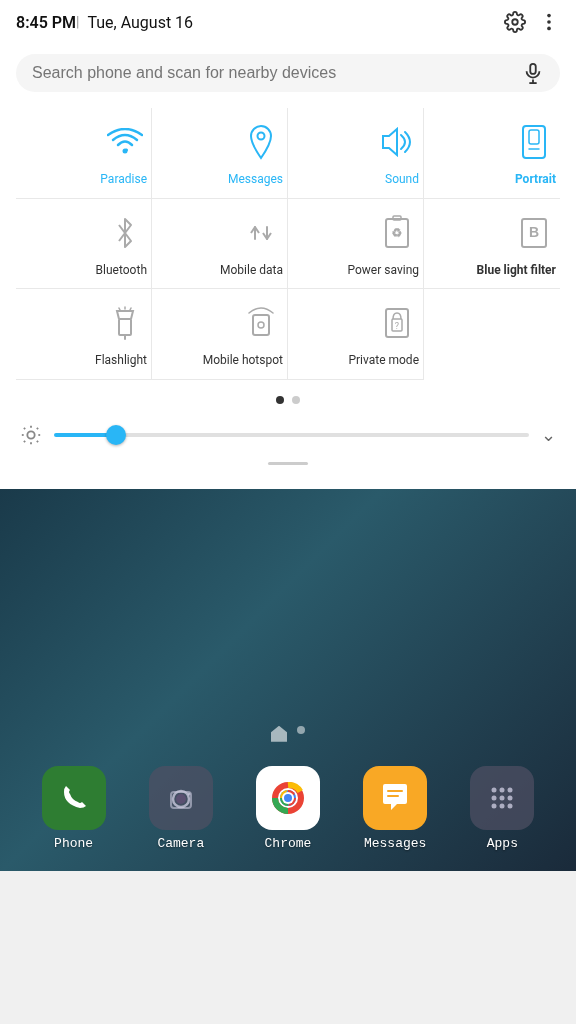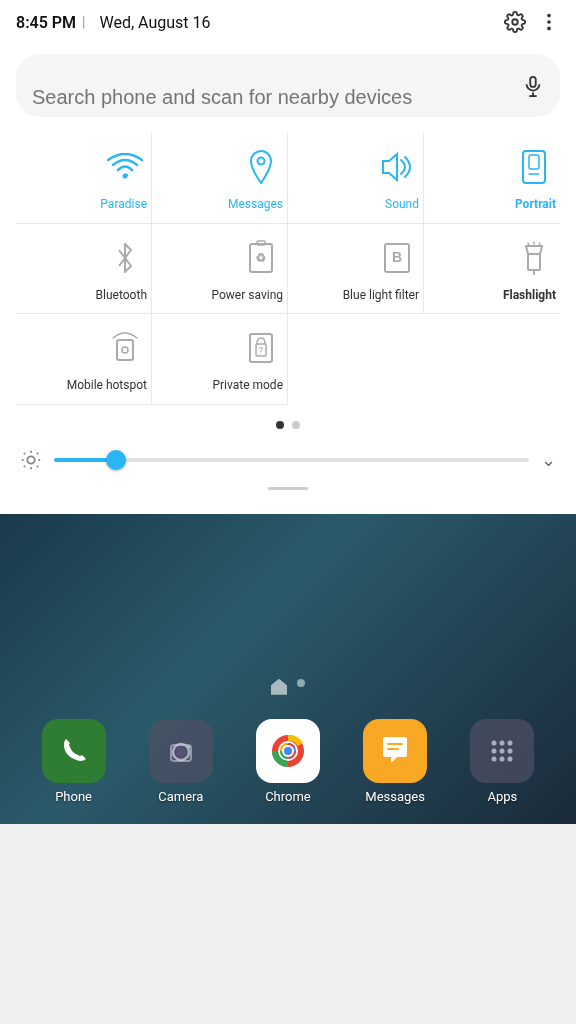--- a/index.html
+++ b/index.html
@@ -49,24 +49,23 @@
       border-radius: 24px;
       display: flex;
       align-items: center;
       padding: 8px 16px;
       margin-bottom: 16px;
     }
     .search-bar input {
       flex: 1;
       border: none;
       background: transparent;
-      font-size: 20px;
+      font-size: 16px;
       color: #000000;
       outline: none;
-      margin-top: 24px;
     }
 
     
     .tiles-grid {
       display: grid;
       grid-template-columns: repeat(4, 1fr);
       gap: 0;
     }
     .tile {
       display: flex;
@@ -159,24 +158,25 @@
       background: #ccc;
       border-radius: 2px;
       margin: 8px auto;
     }
 
     
     .wallpaper-area {
       background: linear-gradient(135deg, #1a3a4a 0%, #2a5a6a 40%, #1a2a3a 100%);
       flex: 1;
       position: relative;
-      height: 310px;
+      height: 382px;
       display: flex;
       flex-direction: column;
       justify-content: flex-end;
+      font-family: Liberation Mono, monospace;
     }
 
     
     .home-indicators {
       display: flex;
       justify-content: center;
       gap: 10px;
       padding: 12px 0;
     }
     .home-dot {
@@ -227,24 +227,24 @@
     .icon-chrome { background: #fff; }
     .icon-messages { background: #f9a825; }
     .icon-apps { background: rgba(80,80,100,0.7); }
 
     svg { display: block; }
   </style>
 </head>
 <body>
 
 <div class="status-bar">
-  <div style="display:flex;align-items:center;gap:6px;">
+  <div style="display:flex;align-items:center;">
     <span class="status-time">8:45 PM</span>
     <span style="color:#999;font-size:14px;">|</span>
-    <span class="status-date">Wed, August 16</span>
+    <span class="status-date">Tue, August 16</span>
   </div>
   <div class="status-right">
 
     <span>
       <svg width="22" height="22" viewBox="0 0 24 24" fill="none" stroke="#333" stroke-width="2">
         <circle cx="12" cy="12" r="3"></circle>
         <path d="M19.4 15a1.65 1.65 0 0 0 .33 1.82l.06.06a2 2 0 0 1-2.83 2.83l-.06-.06a1.65 1.65 0 0 0-1.82-.33 1.65 1.65 0 0 0-1 1.51V21a2 2 0 0 1-4 0v-.09A1.65 1.65 0 0 0 9 19.4a1.65 1.65 0 0 0-1.82.33l-.06.06a2 2 0 0 1-2.83-2.83l.06-.06A1.65 1.65 0 0 0 4.68 15a1.65 1.65 0 0 0-1.51-1H3a2 2 0 0 1 0-4h.09A1.65 1.65 0 0 0 4.6 9a1.65 1.65 0 0 0-.33-1.82l-.06-.06a2 2 0 0 1 2.83-2.83l.06.06A1.65 1.65 0 0 0 9 4.68a1.65 1.65 0 0 0 1-1.51V3a2 2 0 0 1 4 0v.09a1.65 1.65 0 0 0 1 1.51 1.65 1.65 0 0 0 1.82-.33l.06-.06a2 2 0 0 1 2.83 2.83l-.06.06A1.65 1.65 0 0 0 19.4 9a1.65 1.65 0 0 0 1.51 1H21a2 2 0 0 1 0 4h-.09a1.65 1.65 0 0 0-1.51 1z"></path>
       </svg>
     </span>
 
@@ -321,20 +321,31 @@
 
     <div class="tile">
       <div class="tile-icon">
         <svg width="24" height="36" viewBox="0 0 24 36" fill="none">
           <path d="M6 10 L18 26 L12 32 L12 4 L18 10 L6 26" stroke="#aaa" stroke-width="2" fill="none" stroke-linejoin="round"></path>
         </svg>
       </div>
       <span class="tile-label">Bluetooth</span>
     </div>
 
+    <div class="tile">
+      <div class="tile-icon">
+        <svg width="32" height="32" viewBox="0 0 32 32" fill="none">
+          <line x1="10" y1="10" x2="10" y2="22" stroke="#aaa" stroke-width="2" stroke-linecap="round"></line>
+          <line x1="22" y1="10" x2="22" y2="22" stroke="#aaa" stroke-width="2" stroke-linecap="round"></line>
+          <polyline points="6,16 10,10 14,16" stroke="#aaa" stroke-width="2" fill="none" stroke-linejoin="round"></polyline>
+          <polyline points="18,16 22,22 26,16" stroke="#aaa" stroke-width="2" fill="none" stroke-linejoin="round"></polyline>
+        </svg>
+      </div>
+      <span class="tile-label">Mobile data</span>
+    </div>
 
     <div class="tile">
       <div class="tile-icon">
         <svg width="28" height="36" viewBox="0 0 28 36" fill="none">
           <rect x="3" y="4" width="22" height="28" rx="2" stroke="#aaa" stroke-width="2"></rect>
           <rect x="10" y="1" width="8" height="4" rx="1" stroke="#aaa" stroke-width="1.5"></rect>
           <text x="14" y="22" text-anchor="middle" font-size="12" fill="#aaa" font-weight="bold">♻</text>
         </svg>
       </div>
       <span class="tile-label">Power saving</span>

